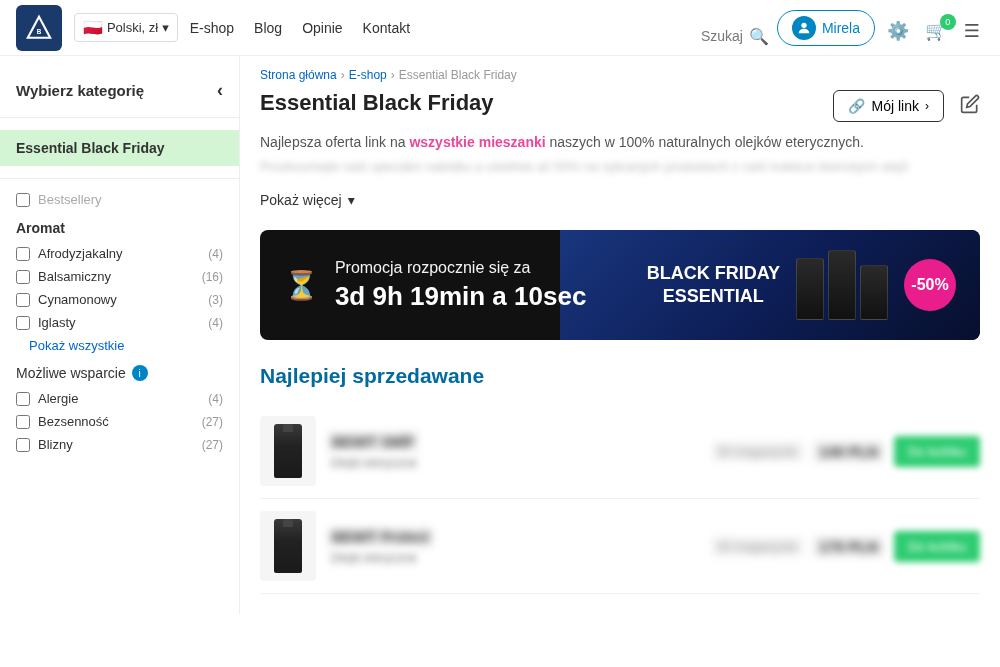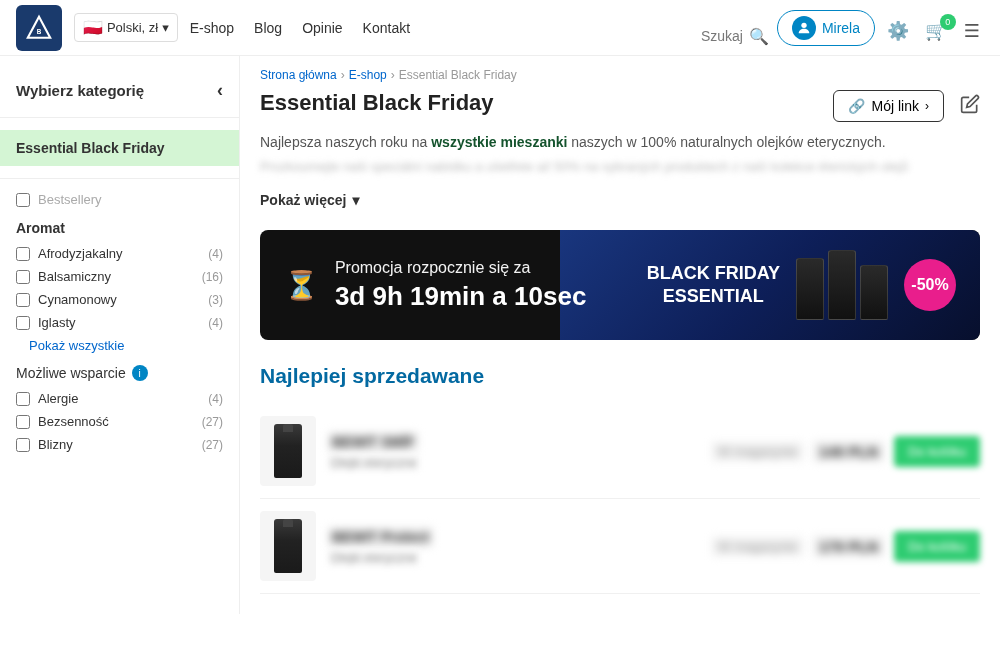--- a/index.html
+++ b/index.html
@@ -240,41 +240,41 @@
       color: #555;
       margin-left: 8px;
     }
 
     .description {
       font-size: 14px;
       color: #555;
       margin-bottom: 6px;
       line-height: 1.5;
     }
-    .description strong { color: #14532d; font-weight: bold; }
+    .description strong { color: #ec4899; font-weight: bold; }
     .description-blur {
       font-size: 13px;
       color: #bbb;
       filter: blur(3px);
       margin-bottom: 12px;
       user-select: none;
     }
 
     .show-more-btn {
       display: flex;
       align-items: center;
       gap: 6px;
       background: none;
       border: none;
       font-size: 14px;
       color: #333;
       cursor: pointer;
       padding: 6px 0;
       margin-bottom: 16px;
-      font-weight: 700;
+      font-weight: 400;
     }
 
     
     .promo-banner {
       background: #111;
       border-radius: 8px;
       display: flex;
       align-items: center;
       padding: 20px 24px;
       margin-bottom: 24px;
@@ -579,21 +579,21 @@
         <button class="edit-icon-btn">
           <svg width="20" height="20" viewBox="0 0 24 24" fill="none" stroke="#555" stroke-width="2">
             <path d="M11 4H4a2 2 0 0 0-2 2v14a2 2 0 0 0 2 2h14a2 2 0 0 0 2-2v-7"></path>
             <path d="M18.5 2.5a2.121 2.121 0 0 1 3 3L12 15l-4 1 1-4 9.5-9.5z"></path>
           </svg>
         </button>
       </div>
     </div>
 
     <p class="description">
-      <span>Najlepsza naszych roku na </span><strong>wszystkie mieszanki</strong><span> naszych w 100% naturalnych olejków eterycznych.</span>
+      <span>Najlepsza oferta link na </span><strong>wszystkie mieszanki</strong><span> naszych w 100% naturalnych olejków eterycznych.</span>
     </p>
     <p class="description-blur">Prozkoumejte naši speciální nabídku a ušetřete až 50% na vybraných produktech z naší kolekce éterických olejů</p>
 
     <button class="show-more-btn">
       <span>Pokaż więcej</span>
       <span>▾</span>
     </button>
 
     <div class="promo-banner">
 

